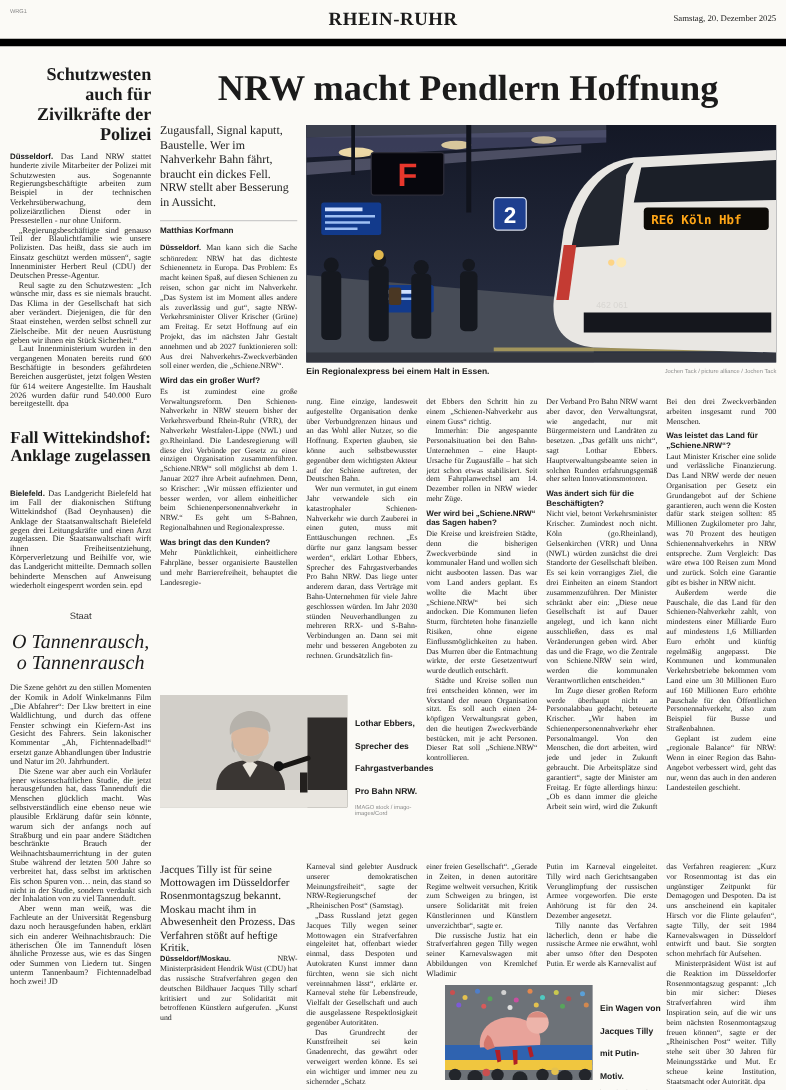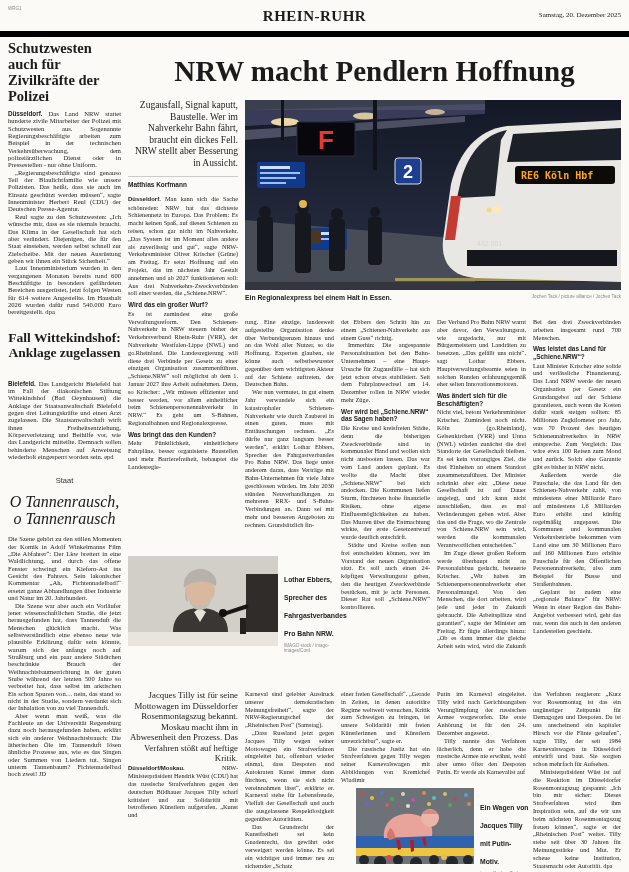--- a/index.html
+++ b/index.html
@@ -18,36 +18,36 @@
   p{margin:0;text-align:justify;hyphens:auto;}
   .body-copy p{text-indent:7px;}
   .body-copy p:first-child{text-indent:0;}
   .qhead{font-family:"Liberation Sans",sans-serif;font-weight:700;font-size:6.4px;line-height:7.6px;margin:4px 0 1px;text-align:left;}
   .qhead + p{text-indent:0 !important;}
   b.city{font-family:"Liberation Sans",sans-serif;font-weight:700;font-size:.95em;}
   .credit{font-family:"Liberation Sans",sans-serif;font-size:4.6px;color:#8a8a8a;}
   .photo-caption{font-family:"Liberation Sans",sans-serif;font-weight:700;font-size:6.8px;line-height:8px;text-align:left;}
   
   .left-rail{position:absolute;left:8px;top:40px;width:113px;height:828px;overflow:hidden;}
-  .rail-title{font-size:14.5px;line-height:16px;font-weight:700;text-align:left;margin:0 0 6px;}
+  .rail-title{font-size:14.5px;line-height:16px;font-weight:700;text-align:right;margin:12px 0 6px;}
   .rail-title2{font-size:13.5px;line-height:15px;font-weight:700;text-align:center;margin:14px 0 20px;}
   .left-rail .body-copy{font-size:6.6px;line-height:7.35px;}
   .kicker{font-family:"Liberation Sans",sans-serif;font-size:7.5px;text-align:center;margin:16px 0 8px;color:#333;}
   .glosse-title{font-size:16px;line-height:17px;font-style:italic;font-weight:400;text-align:center;margin:0 0 8px;}
   
   .main-art{position:absolute;left:128px;top:36px;width:493px;height:614px;}
   .main-headline{position:absolute;left:0;top:0;width:493px;text-align:center;font-size:29px;line-height:32px;font-weight:700;}
   .col{position:absolute;overflow:hidden;}
   .col .body-copy, .col{font-size:6.3px;line-height:7.8px;}
   .m-col1{left:0;top:64px;width:110px;height:452px;}
   .m-col2{left:117px;top:282px;width:89px;height:232px;}
   .m-col3{left:213px;top:282px;width:89px;height:332px;}
   .m-col4{left:309px;top:282px;width:89px;height:332px;}
   .m-col5{left:405px;top:282px;width:88px;height:332px;}
-  .lead-text{font-size:9.5px;line-height:11.5px;text-align:right;hyphens:none;}
+  .lead-text{font-size:9.5px;line-height:11.5px;text-align:left;hyphens:none;}
   .byline{font-family:"Liberation Sans",sans-serif;font-weight:700;font-size:6.5px;margin:7px 0 6px;border-top:.5px solid #ccc;padding-top:4px;}
   .hero{position:absolute;left:117px;top:64px;width:376px;height:190px;background:#1d2230;overflow:hidden;}
   .hero svg{display:block;}
   .hero-caption-row{position:absolute;left:117px;top:258px;width:376px;display:flex;justify-content:space-between;align-items:flex-start;}
   .inset-photo{position:absolute;left:0;top:520px;width:150px;height:90px;overflow:hidden;background:#c9c6c0;}
   .inset-cap{position:absolute;left:156px;top:532px;width:52px;}
   .inset-cap .credit{display:block;margin-top:3px;}
   
   .bot-art{position:absolute;left:128px;top:650px;width:493px;height:222px;}
   .bot-headline{position:absolute;left:0;top:2px;width:493px;text-align:center;font-size:24px;line-height:26px;font-weight:700;}

